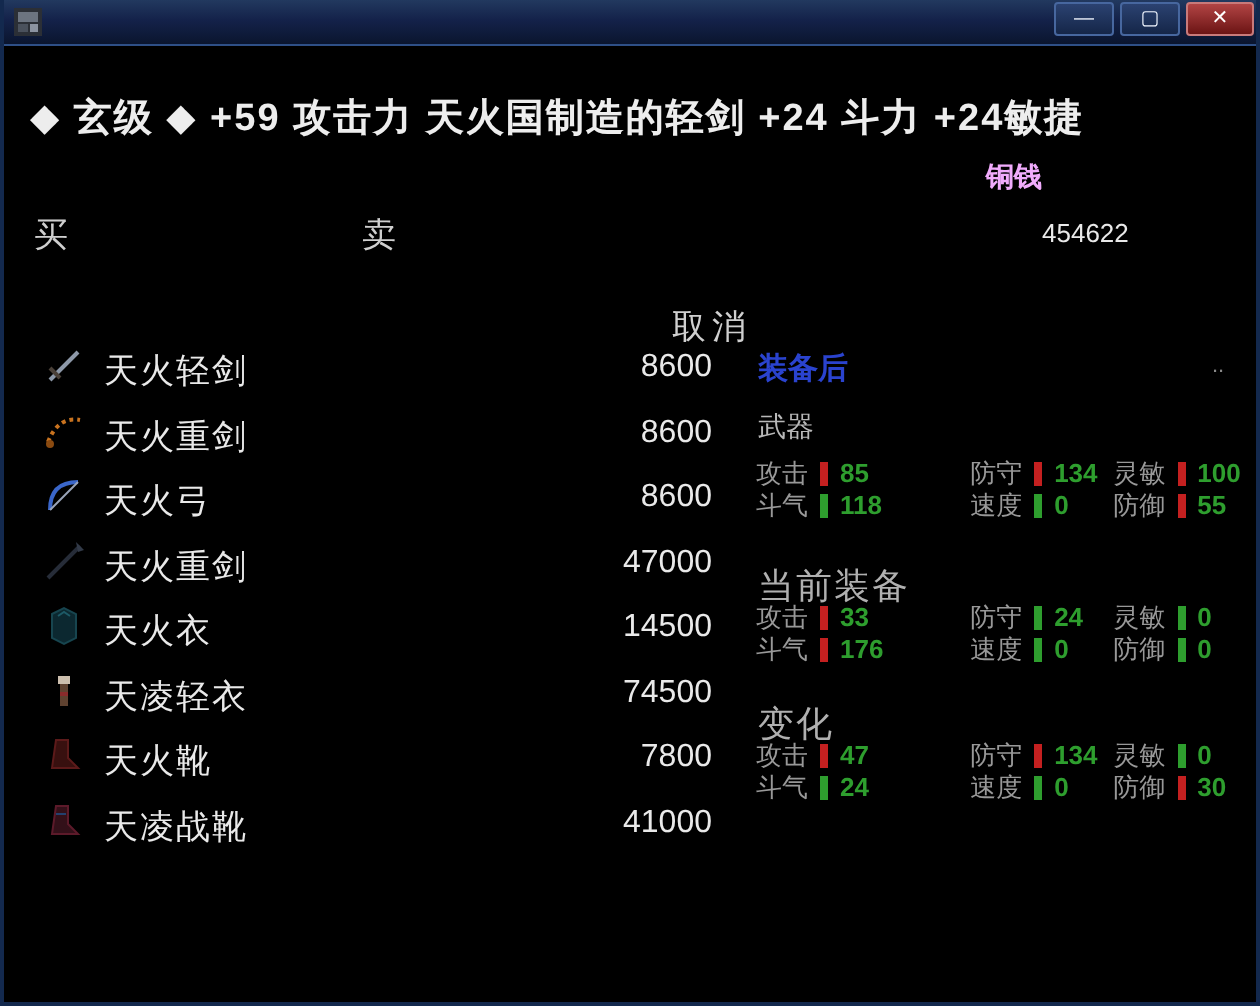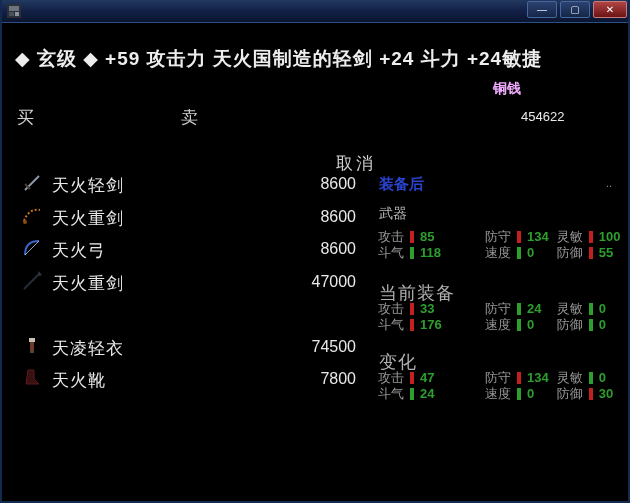--- a/index.html
+++ b/index.html
@@ -117,36 +117,52 @@
     <span class="item-price">8600</span>
   </div>
   <div class="item-row" style="top:266px">
     <svg class="item-icon" viewBox="0 0 24 24">
         <line x1="4" y1="20" x2="20" y2="4" stroke="#262c38" stroke-width="2"></line>
         <polygon points="18,2 22,6 19,7" fill="#323a48"></polygon>
       </svg>
     <span class="item-name">天火重剑</span>
     <span class="item-price">47000</span>
   </div>
+  <div class="item-row" style="top:298px">
+    <svg class="item-icon" viewBox="0 0 24 24">
+        <path d="M6 6 L12 3 L18 6 L18 18 L12 21 L6 18 Z" fill="#0c2830" stroke="#17454f" stroke-width="1"></path>
+        <path d="M9 7 L12 5 L15 7" fill="none" stroke="#1d5a66" stroke-width="1"></path>
+      </svg>
+    <span class="item-name">天火衣</span>
+    <span class="item-price">14500</span>
+  </div>
   <div class="item-row" style="top:331px">
     <svg class="item-icon" viewBox="0 0 24 24">
         <rect x="9" y="4" width="6" height="4" fill="#cdbfae"></rect>
         <rect x="10" y="8" width="4" height="11" fill="#5f4230"></rect>
         <rect x="10" y="12" width="4" height="2" fill="#8a2b2b"></rect>
       </svg>
     <span class="item-name">天凌轻衣</span>
     <span class="item-price">74500</span>
   </div>
   <div class="item-row" style="top:363px">
     <svg class="item-icon" viewBox="0 0 24 24">
         <path d="M8 4 L14 4 L14 13 L19 18 L6 18 Z" fill="#38100f" stroke="#5c1a1a" stroke-width="1"></path>
       </svg>
     <span class="item-name">天火靴</span>
     <span class="item-price">7800</span>
   </div>
+  <div class="item-row" style="top:396px">
+    <svg class="item-icon" viewBox="0 0 24 24">
+        <path d="M8 4 L14 4 L14 13 L19 18 L6 18 Z" fill="#331019" stroke="#5c1a2a" stroke-width="1"></path>
+        <line x1="8" y1="8" x2="13" y2="8" stroke="#23406e" stroke-width="1"></line>
+      </svg>
+    <span class="item-name">天凌战靴</span>
+    <span class="item-price">41000</span>
+  </div>
 
   <div class="detail-title">装备后</div>
   <div class="detail-dots">..</div>
   <div class="detail-category">武器</div>
 
   <div class="stat-row" style="top:229px">
     <div class="stat-cell c0">
         <span class="sl">攻击</span>
         <span class="sb c-red"></span>
         <span class="sv">85</span>

